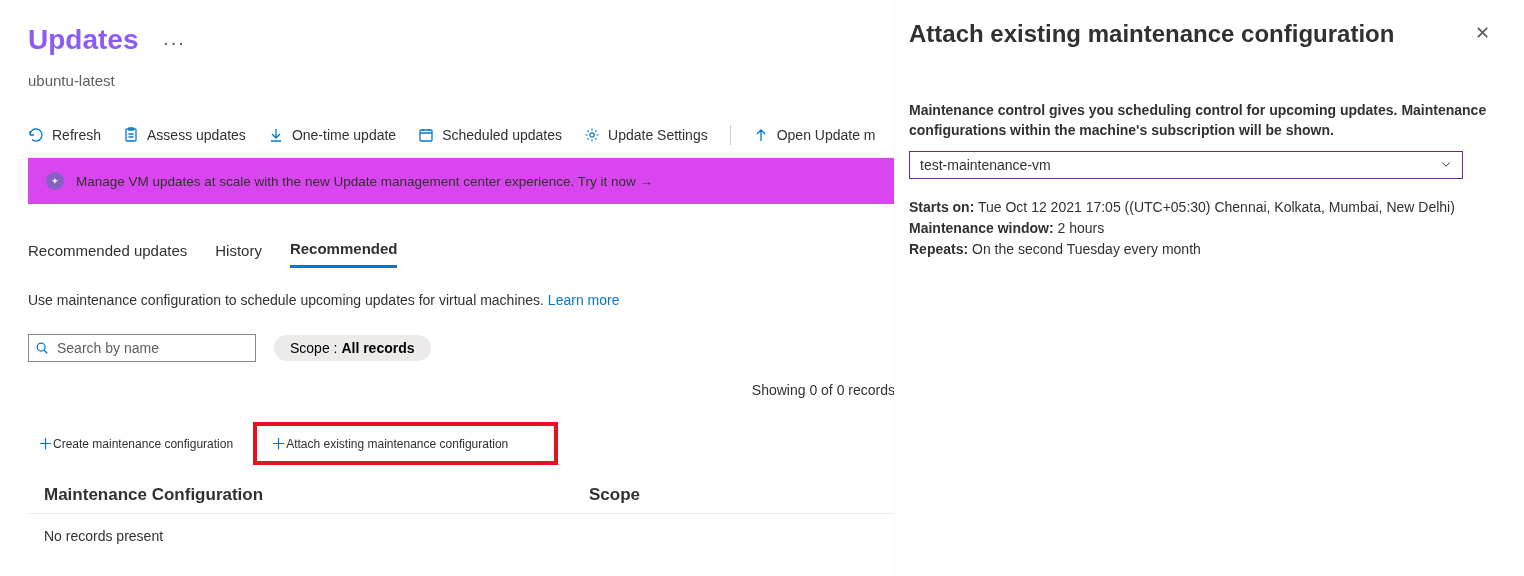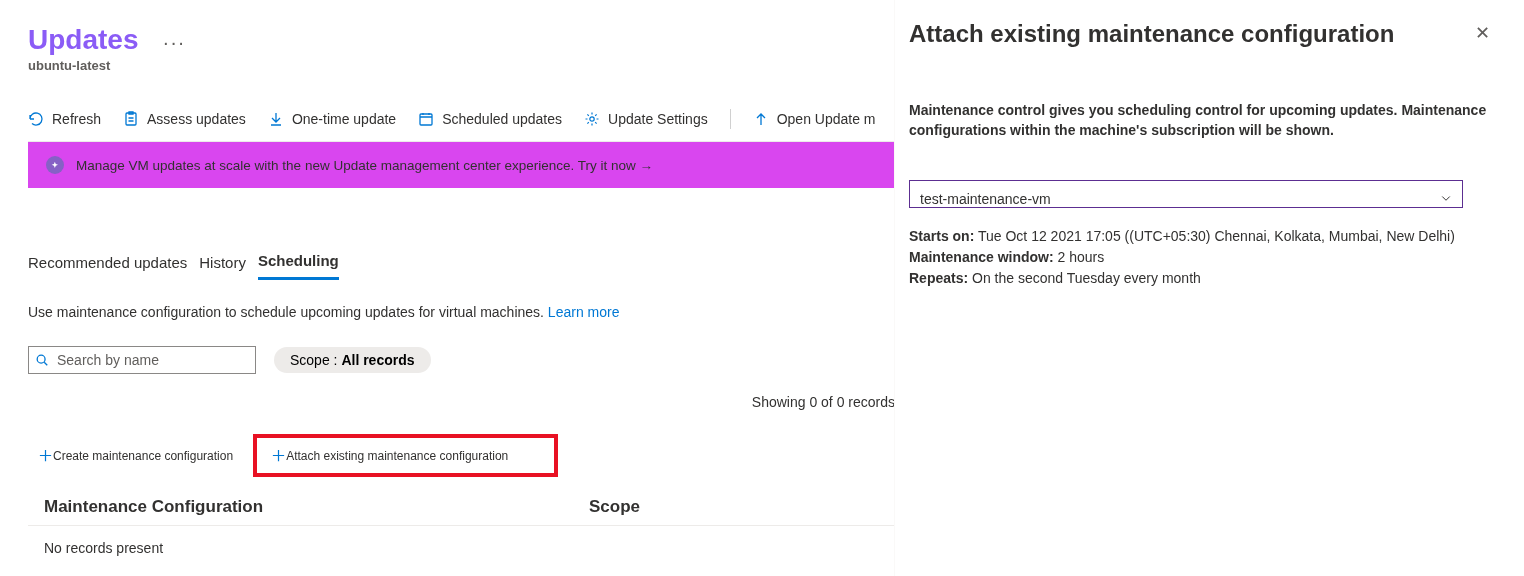--- a/index.html
+++ b/index.html
@@ -31,24 +31,23 @@
       color: #8b5cf6;
     }
     .more-icon {
       font-size: 20px;
       color: #605e5c;
       letter-spacing: 1px;
       cursor: pointer;
       margin-top: 4px;
     }
     .subtitle {
-      font-size: 13px;
+      font-size: 15px;
       color: #605e5c;
-      margin-top: 2px;
-      font-weight: bold;
+      margin-top: 16px;
     }
 
     
     .toolbar {
       display: flex;
       align-items: center;
       gap: 22px;
       margin-top: 36px;
       padding-bottom: 10px;
     }
@@ -92,22 +91,22 @@
       color: #ffffff;
       background: #8661c5;
       border-radius: 50%;
     }
     .banner-icon svg { width: 12px; height: 12px; }
     .banner-text { font-size: 13.5px; color: #323130; }
 
     
     .tabs {
       display: flex;
-      gap: 12px;
-      margin-top: 64px;
+      gap: 28px;
+      margin-top: 36px;
       border-bottom: none;
     }
     .tab {
       background: none;
       border: none;
       font-size: 15px;
       color: #323130;
       cursor: pointer;
       padding: 0 0 8px 0;
       font-family: inherit;
@@ -241,26 +240,26 @@
       padding: 6px;
     }
     .panel-desc {
       margin-top: 52px;
       font-size: 14px;
       color: #323130;
       line-height: 1.4;
       font-weight: bold;
     }
     .panel-select {
-      margin-top: 40px;
+      margin-top: 11px;
       width: 554px;
       height: 28px;
       border: 1px solid #5c2e91;
       display: flex;
-      align-items: flex-end;
+      align-items: center;
       justify-content: space-between;
       padding: 0 10px;
       cursor: pointer;
     }
     .panel-select .chev { color: #323130; }
     .panel-details { margin-top: 18px; font-size: 14px; line-height: 1.5; }
     .panel-details .label { font-weight: 600; }
   </style>
 </head>
 <body>
@@ -333,21 +332,21 @@
       <svg viewBox="0 0 16 16" fill="currentColor">
           <path d="M8 1l2 5 5 2-5 2-2 5-2-5-5-2 5-2z" transform="scale(0.6) translate(5,5)"></path>
         </svg>
     </span>
     <span class="banner-text">Manage VM updates at scale with the new Update management center experience. Try it now →</span>
   </div>
 
   <div class="tabs">
     <button class="tab">Recommended updates</button>
     <button class="tab">History</button>
-    <button class="tab active">Scheduling</button>
+    <button class="tab active">Recommended</button>
   </div>
 
   <div class="description">
     <span>Use maintenance configuration to schedule upcoming updates for virtual machines.</span>
     <a href="#">Learn more</a>
   </div>
 
   <div class="search-row">
     <div class="search-box">
       <span class="icon">

